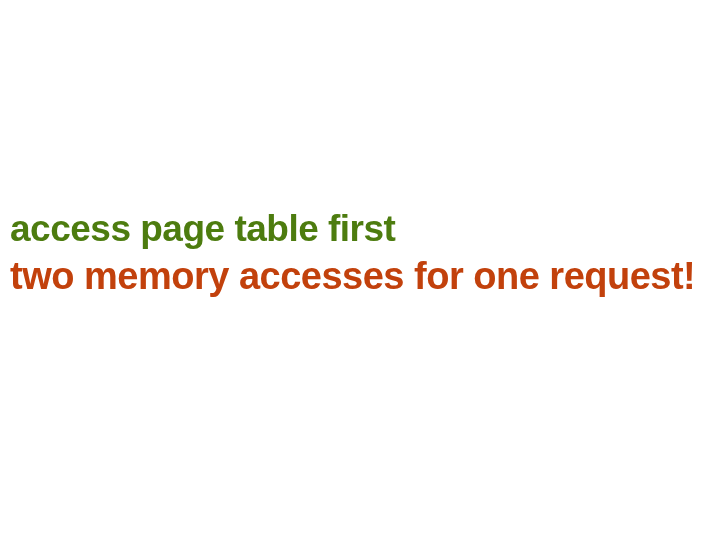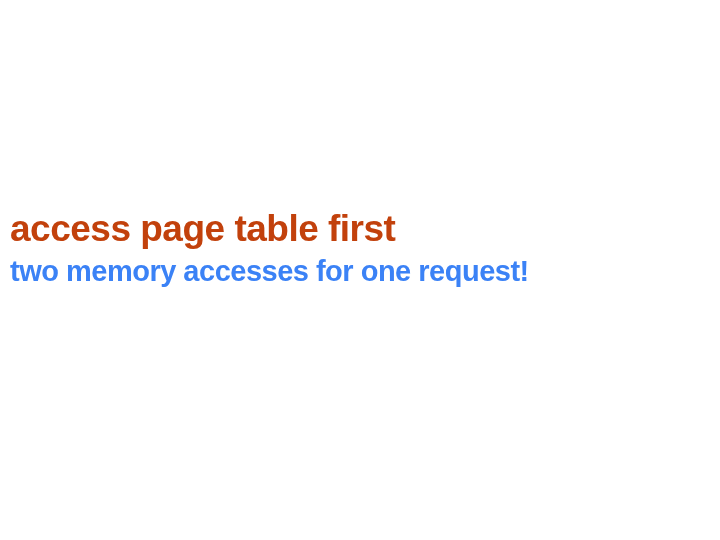--- a/index.html
+++ b/index.html
@@ -17,27 +17,27 @@
     .content {
       position: absolute;
       left: 10px;
       top: 208px;
     }
     .line {
       font-weight: bold;
       letter-spacing: -0.5px;
     }
     .line-main {
-      color: #c2410c;
+      color: #4d7c0f;
       font-size: 37px;
       line-height: 1.12;
     }
     .line-emphasis {
-      color: #3b82f6;
-      font-size: 29px;
+      color: #c2410c;
+      font-size: 38px;
       line-height: 1.2;
       margin-top: 5px;
     }
   </style>
 </head>
 <body>
 
 <div class="content">
   <div class="line line-main">access page table first</div>
   <div class="line line-emphasis">two memory accesses for one request!</div>

